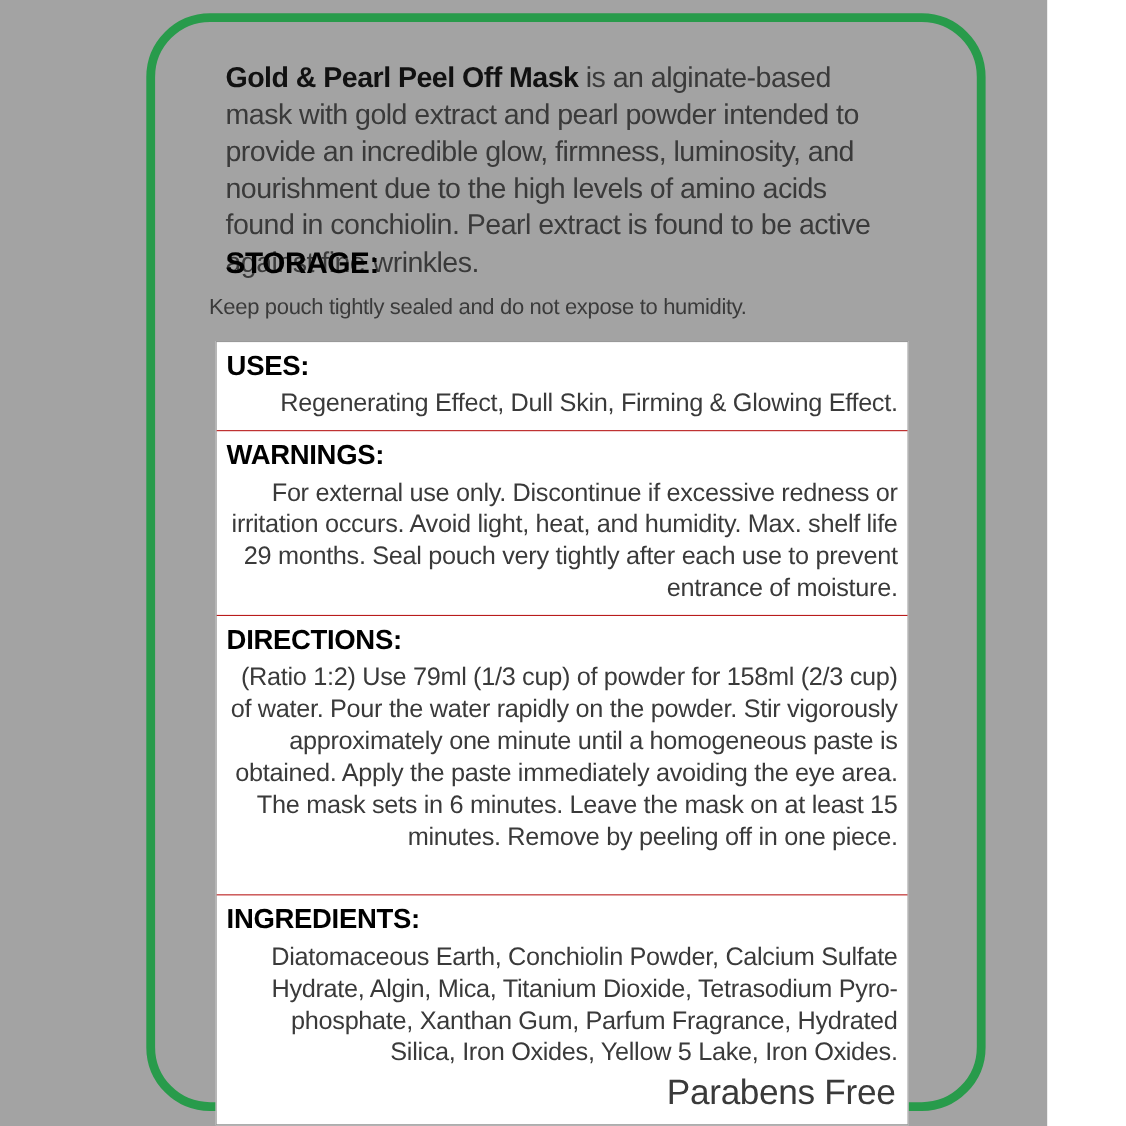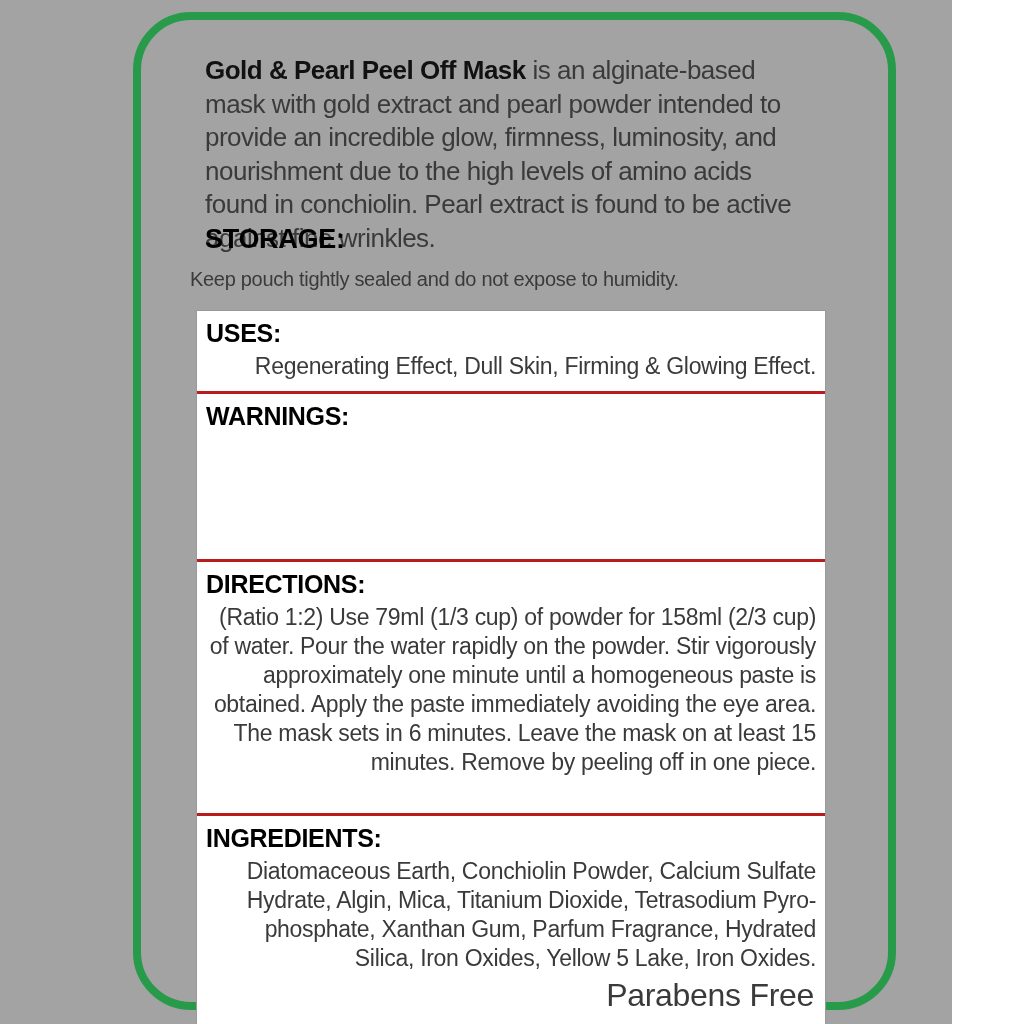--- a/index.html
+++ b/index.html
@@ -66,21 +66,21 @@
     width: 630px;
     box-sizing: border-box;
     border: 1px solid #999999;
     background: #ffffff;
   }
   .section {
     box-sizing: border-box;
     padding: 8px 9px 10px 9px;
   }
   .section + .section {
-    border-top: 3px solid #b91c1c;
+    border-top: 1px solid #b91c1c;
   }
   .section-title {
     font-size: 25px;
     font-weight: bold;
     color: #000000;
     letter-spacing: -0.3px;
     margin-bottom: 4px;
   }
   .section-body {
     font-size: 23px;
@@ -116,20 +116,21 @@
 
   <div class="sections-box">
 
     <div class="section section-uses">
       <div class="section-title">USES:</div>
       <div class="section-body">Regenerating Effect, Dull Skin, Firming &amp; Glowing Effect.</div>
     </div>
 
     <div class="section section-warnings">
       <div class="section-title">WARNINGS:</div>
+      <div class="section-body">For external use only. Discontinue if excessive redness or irritation occurs.  Avoid light, heat, and humidity. Max. shelf life 29 months. Seal pouch very tightly after each use to prevent entrance of moisture.</div>
     </div>
 
     <div class="section section-directions">
       <div class="section-title">DIRECTIONS:</div>
       <div class="section-body">(Ratio 1:2) Use 79ml (1/3 cup) of powder for 158ml (2/3 cup) of water. Pour the water rapidly on the powder. Stir vigorously approximately one minute until a homogeneous paste is obtained.  Apply the paste immediately avoiding the eye area. The mask sets in 6 minutes.  Leave the mask on at least 15 minutes. Remove by peeling off in one piece.</div>
     </div>
 
     <div class="section section-ingredients">
       <div class="section-title">INGREDIENTS:</div>
       <div class="section-body">Diatomaceous Earth, Conchiolin Powder, Calcium Sulfate Hydrate, Algin, Mica, Titanium Dioxide, Tetrasodium Pyro-phosphate, Xanthan Gum, Parfum Fragrance, Hydrated Silica, Iron Oxides, Yellow 5 Lake, Iron Oxides.</div>

